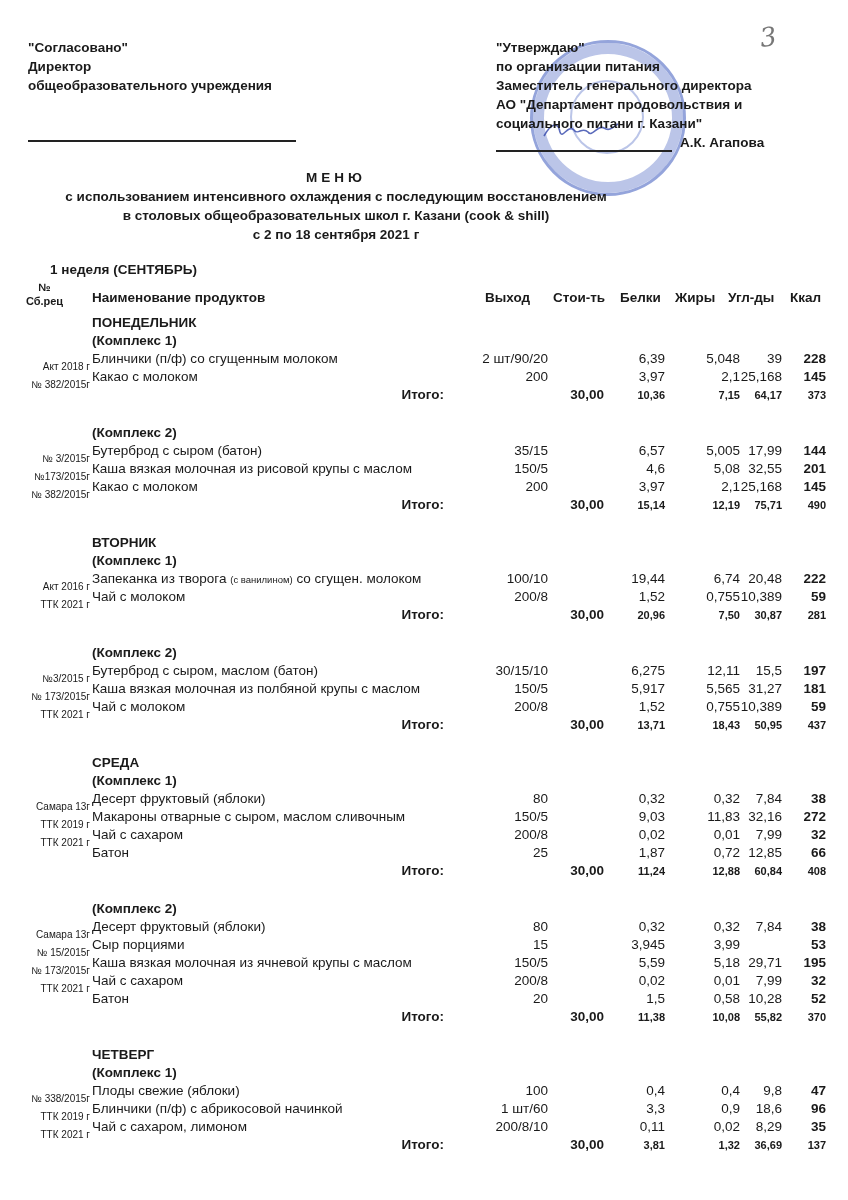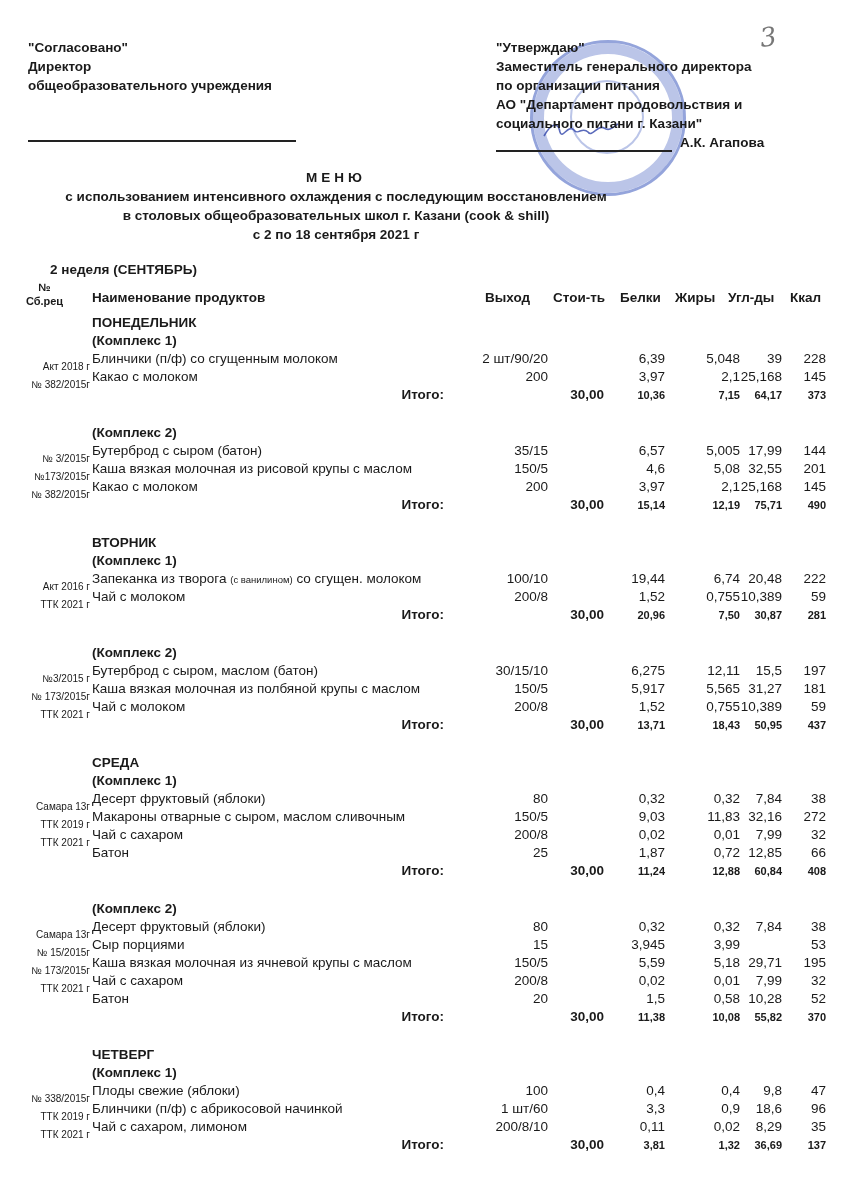--- a/index.html
+++ b/index.html
@@ -37,21 +37,21 @@
   .rows { left: 0; top: 314px; width: 848px; }
   .row { position: relative; height: 18px; font-size: 13.5px; line-height: 18px; }
   .row .code { position: absolute; right: 758px; font-size: 10px; white-space: nowrap; top: 8px; }
   .row .nm { position: absolute; left: 92px; white-space: nowrap; }
   .row .nm small { font-size: 9.5px; }
   .row .v { position: absolute; right: 300px; text-align: right; }
   .row .cost { position: absolute; right: 244px; text-align: right; }
   .row .b { position: absolute; right: 183px; text-align: right; }
   .row .f { position: absolute; right: 108px; text-align: left; }
   .row .u { position: absolute; right: 66px; text-align: right; }
-  .row .k { position: absolute; right: 22px; text-align: right; }
+  .row .k { position: absolute; right: 22px; text-align: right; font-weight: bold; }
   .row.day .nm, .row.complex .nm { font-weight: bold; }
   .row.total { font-weight: bold; }
   .row.total .lbl { position: absolute; right: 404px; }
   .row.total .b, .row.total .f, .row.total .u, .row.total .k { font-size: 11px; }
   .row.total .cost { font-size: 13.5px; }
   .gap { height: 20px; }
 </style>
 </head>
 <body>
 
@@ -63,39 +63,39 @@
 </div>
 
 <div class="abs stamp"></div>
 <div class="abs stamp-inner"></div>
 <svg class="abs signature" viewBox="0 0 80 26">
   <path d="M4 18 C12 4, 18 4, 20 14 C22 22, 28 6, 34 12 C38 18, 42 8, 48 14 C52 20, 58 6, 64 10 C70 14, 74 8, 78 6" stroke="rgba(50,70,170,0.8)" stroke-width="1.6" fill="none"></path>
 </svg>
 
 <div class="abs hdr-right">
   <div>"Утверждаю"</div>
+  <div>по организации питания</div>
   <div>Заместитель генерального директора</div>
-  <div>по организации питания</div>
   <div>АО "Департамент продовольствия и</div>
   <div>социального питани г. Казани"</div>
   <div class="sigrow">
     <div class="line"></div>
     <div>А.К. Агапова</div>
   </div>
 </div>
 <div class="abs pagenum">3</div>
 
 <div class="abs title">
   <span class="menu">МЕНЮ</span>
   <div>с использованием интенсивного охлаждения с последующим восстановлением</div>
   <div>в столовых общеобразовательных школ г. Казани (cook &amp; shill)</div>
   <div>с  2  по  18 сентября  2021 г</div>
 </div>
 
-<div class="abs week">2 неделя (СЕНТЯБРЬ)</div>
+<div class="abs week">1 неделя (СЕНТЯБРЬ)</div>
 
 <div class="abs colhead">
   <div class="num">
     <div>№</div>
     <div>Сб.рец</div>
   </div>
   <div class="name">Наименование продуктов</div>
   <div class="c" style="left:485px">Выход</div>
   <div class="c" style="left:553px">Стои-ть</div>
   <div class="c" style="left:620px">Белки</div>

